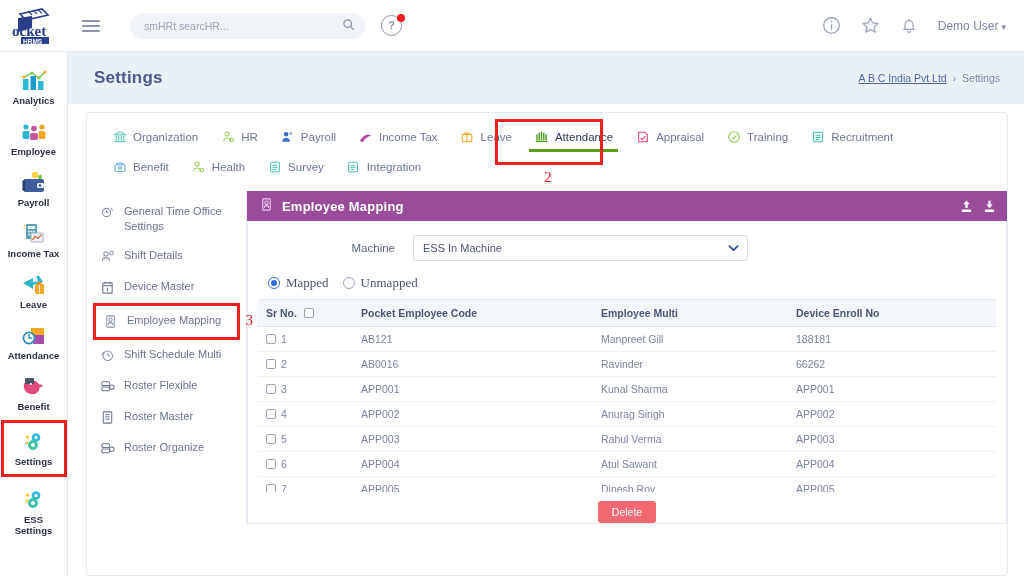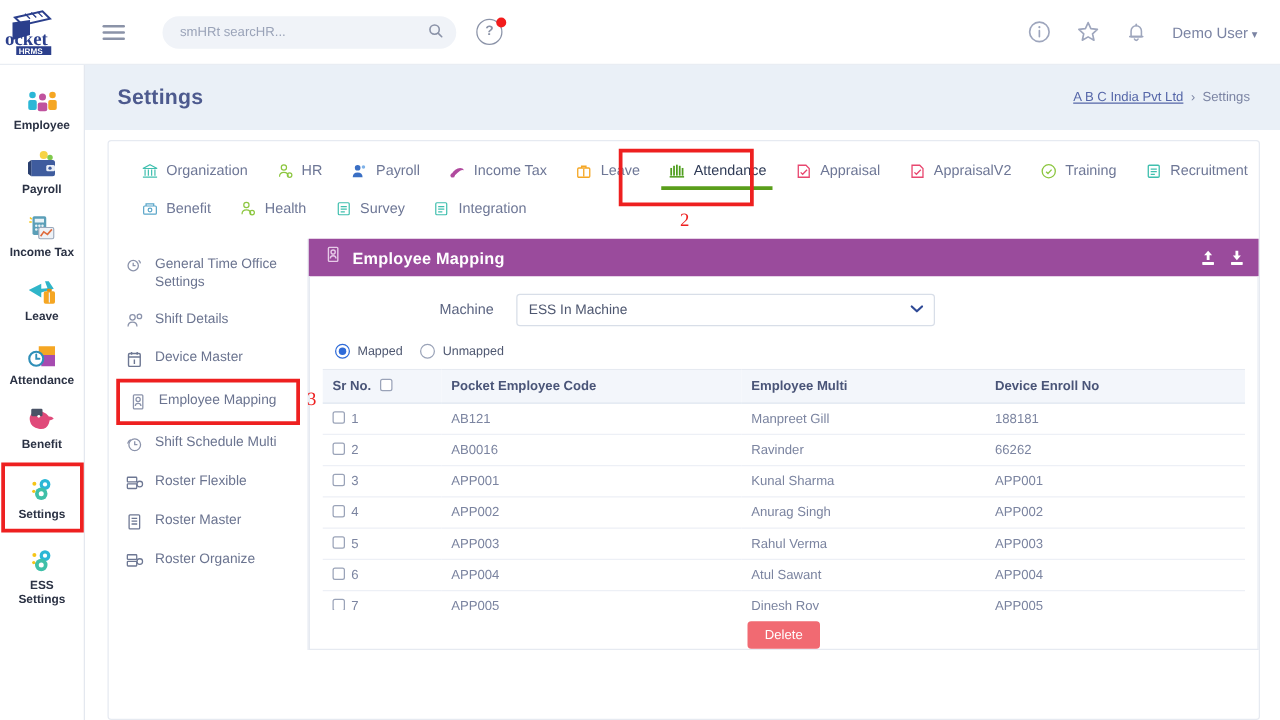--- a/index.html
+++ b/index.html
@@ -10,21 +10,21 @@
     overflow: hidden;
   }
   .app { position: relative; width: 1024px; height: 576px; background: #fff; }
 
   
   .topbar {
     position: absolute; top: 0; left: 0; width: 1024px; height: 52px;
     background: #ffffff; display: flex; align-items: center;
     border-bottom: 1px solid #e9edf3;
   }
-  .logo { width: 68px; display: flex; align-items: center; }
+  .logo { width: 68px; display: flex; align-items: center; justify-content: center; }
   .logo-svg { display:block; }
   .hamburger { width: 34px; display: flex; flex-direction: column; gap: 3px;
     margin-left: 6px; cursor: pointer; align-items: center; }
   .hamburger span { display:block; width: 18px; height: 2px; background: #8b93a8; border-radius: 2px; }
   .searchwrap {
     margin-left: 22px; width: 235px; height: 26px; background: #f0f3f8;
     border-radius: 14px; display: flex; align-items: center; padding: 0 10px 0 14px;
   }
   .searchwrap input {
     border: none; background: transparent; outline: none; flex: 1;
@@ -122,21 +122,21 @@
   .formrow { display: flex; align-items: center; margin-bottom: 14px; }
   .formlabel { width: 155px; text-align: right; padding-right: 18px; font-size: 11.5px; color: #5b6480; }
   .selectbox {
     width: 335px; height: 26px; border: 1px solid #d8dee8; border-radius: 3px;
     display: flex; align-items: center; padding: 0 8px 0 9px; font-size: 11px; color: #4e5770;
     background: #fff; cursor: pointer;
   }
   .selectbox .caret { margin-left: auto; color: #3b4a86; font-size: 11px; font-weight: bold;}
 
   .radios { display: flex; align-items: center; gap: 14px; margin: 2px 0 8px 10px; }
-  .radio { display: flex; align-items: center; gap: 6px; font-size: 10px; color: #4e5770; cursor: pointer;}
+  .radio { display: flex; align-items: center; gap: 6px; font-size: 13px; color: #4e5770; cursor: pointer; font-family: Liberation Serif, serif;}
   .rdot { width: 12px; height: 12px; border-radius: 50%; border: 1.6px solid #2f6bd8; position: relative; }
   .rdot.off { border-color: #9aa3b8; }
   .rdot.on::after {
     content:""; position:absolute; inset: 2px; border-radius: 50%; background: #2f6bd8;
   }
 
   
   table { width: 100%; border-collapse: collapse; font-size: 10.5px; }
   thead th {
     background: #f3f6fb; color: #4a5578; font-weight: 600; text-align: left;
@@ -222,20 +222,35 @@
         </svg>
       </span>
       <span class="user-name">
         <span>Demo User</span><span class="caret">▾</span>
       </span>
     </div>
   </div>
 
   <div class="rail">
 
+    <div class="rail-item">
+      <div class="rail-ico">
+        <svg width="26" height="22" viewBox="0 0 26 22">
+          <rect x="2" y="9" width="5.5" height="11" fill="#2bb7d6"></rect>
+          <rect x="9.5" y="6" width="5.5" height="14" fill="#1e9dcb"></rect>
+          <rect x="17" y="11" width="5.5" height="9" fill="#2bb7d6"></rect>
+          <polyline points="3,7 11,3 18,8 24,2" fill="none" stroke="#7fc94b" stroke-width="1.4"></polyline>
+          <circle cx="3" cy="7" r="1.6" fill="#f5a623"></circle>
+            <circle cx="11" cy="3" r="1.6" fill="#7fc94b"></circle>
+          <circle cx="18" cy="8" r="1.6" fill="#7fc94b"></circle>
+            <circle cx="24" cy="2" r="1.6" fill="#f5a623"></circle>
+        </svg>
+      </div>
+      <div class="rail-label">Analytics</div>
+    </div>
 
     <div class="rail-item">
       <div class="rail-ico">
         <svg width="28" height="20" viewBox="0 0 28 20">
           <circle cx="6" cy="5" r="2.6" fill="#2bb7d6"></circle>
             <rect x="2.6" y="9" width="6.8" height="8" rx="1.6" fill="#2bb7d6"></rect>
           <circle cx="14" cy="6.5" r="2.8" fill="#c0529e"></circle>
             <rect x="10.2" y="11" width="7.6" height="7" rx="1.6" fill="#c0529e"></rect>
           <circle cx="22" cy="5" r="2.6" fill="#f5a623"></circle>
             <rect x="18.6" y="9" width="6.8" height="8" rx="1.6" fill="#f5a623"></rect>
@@ -444,29 +459,20 @@
           <div class="tab">
             <span class="tico">
               <svg width="14" height="14" viewBox="0 0 16 16" fill="none" stroke="#e8476f" stroke-width="1.2">
                 <path d="M3 2.5 h7 l3 3 v8 h-10 z"></path>
                   <polyline points="5.2,9 7,10.8 11,6.6"></polyline>
               </svg>
             </span>
             <span>Appraisal</span>
           </div>
 
-          <div class="tab">
-            <span class="tico">
-              <svg width="14" height="14" viewBox="0 0 16 16" fill="none" stroke="#e8476f" stroke-width="1.2">
-                <path d="M3 2.5 h7 l3 3 v8 h-10 z"></path>
-                  <polyline points="5.2,9 7,10.8 11,6.6"></polyline>
-              </svg>
-            </span>
-            <span>AppraisalV2</span>
-          </div>
 
           <div class="tab">
             <span class="tico">
               <svg width="14" height="14" viewBox="0 0 16 16" fill="none" stroke="#8cc63f" stroke-width="1.2">
                 <circle cx="8" cy="8" r="6"></circle>
                   <path d="M5.6 8.4 l1.7 1.7 l3.3 -3.6"></path>
               </svg>
             </span>
             <span>Training</span>
           </div>

